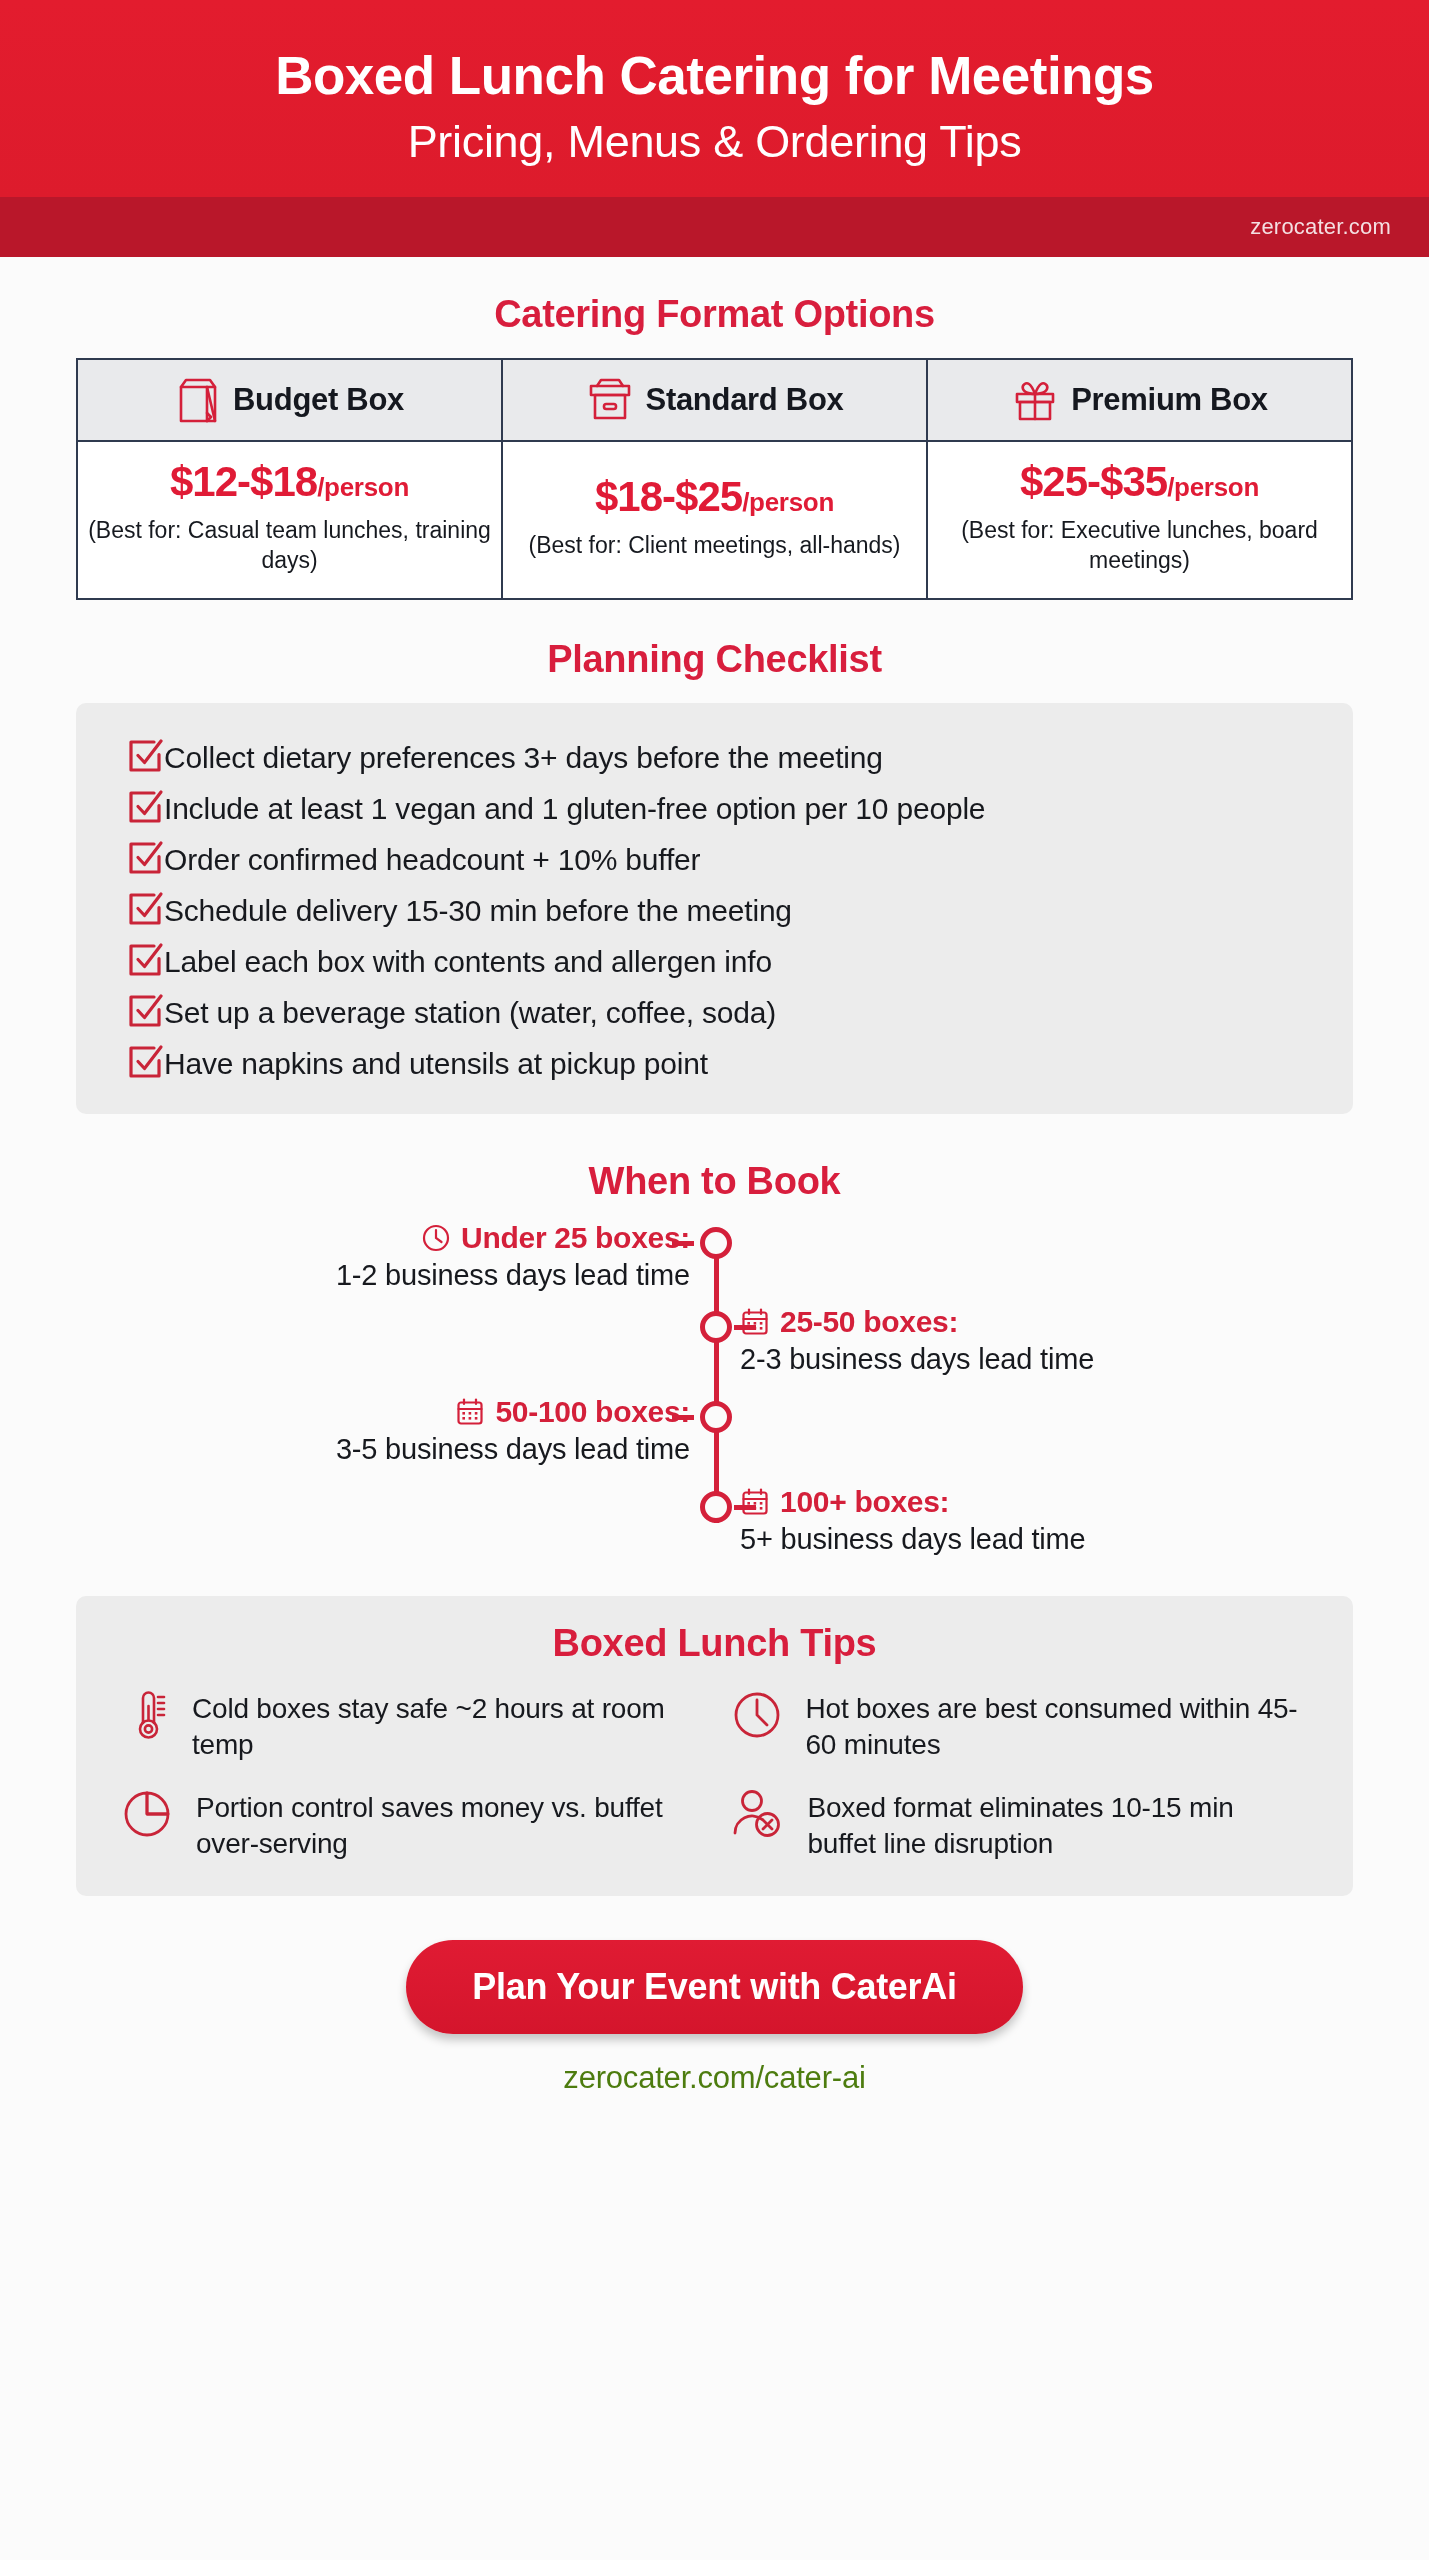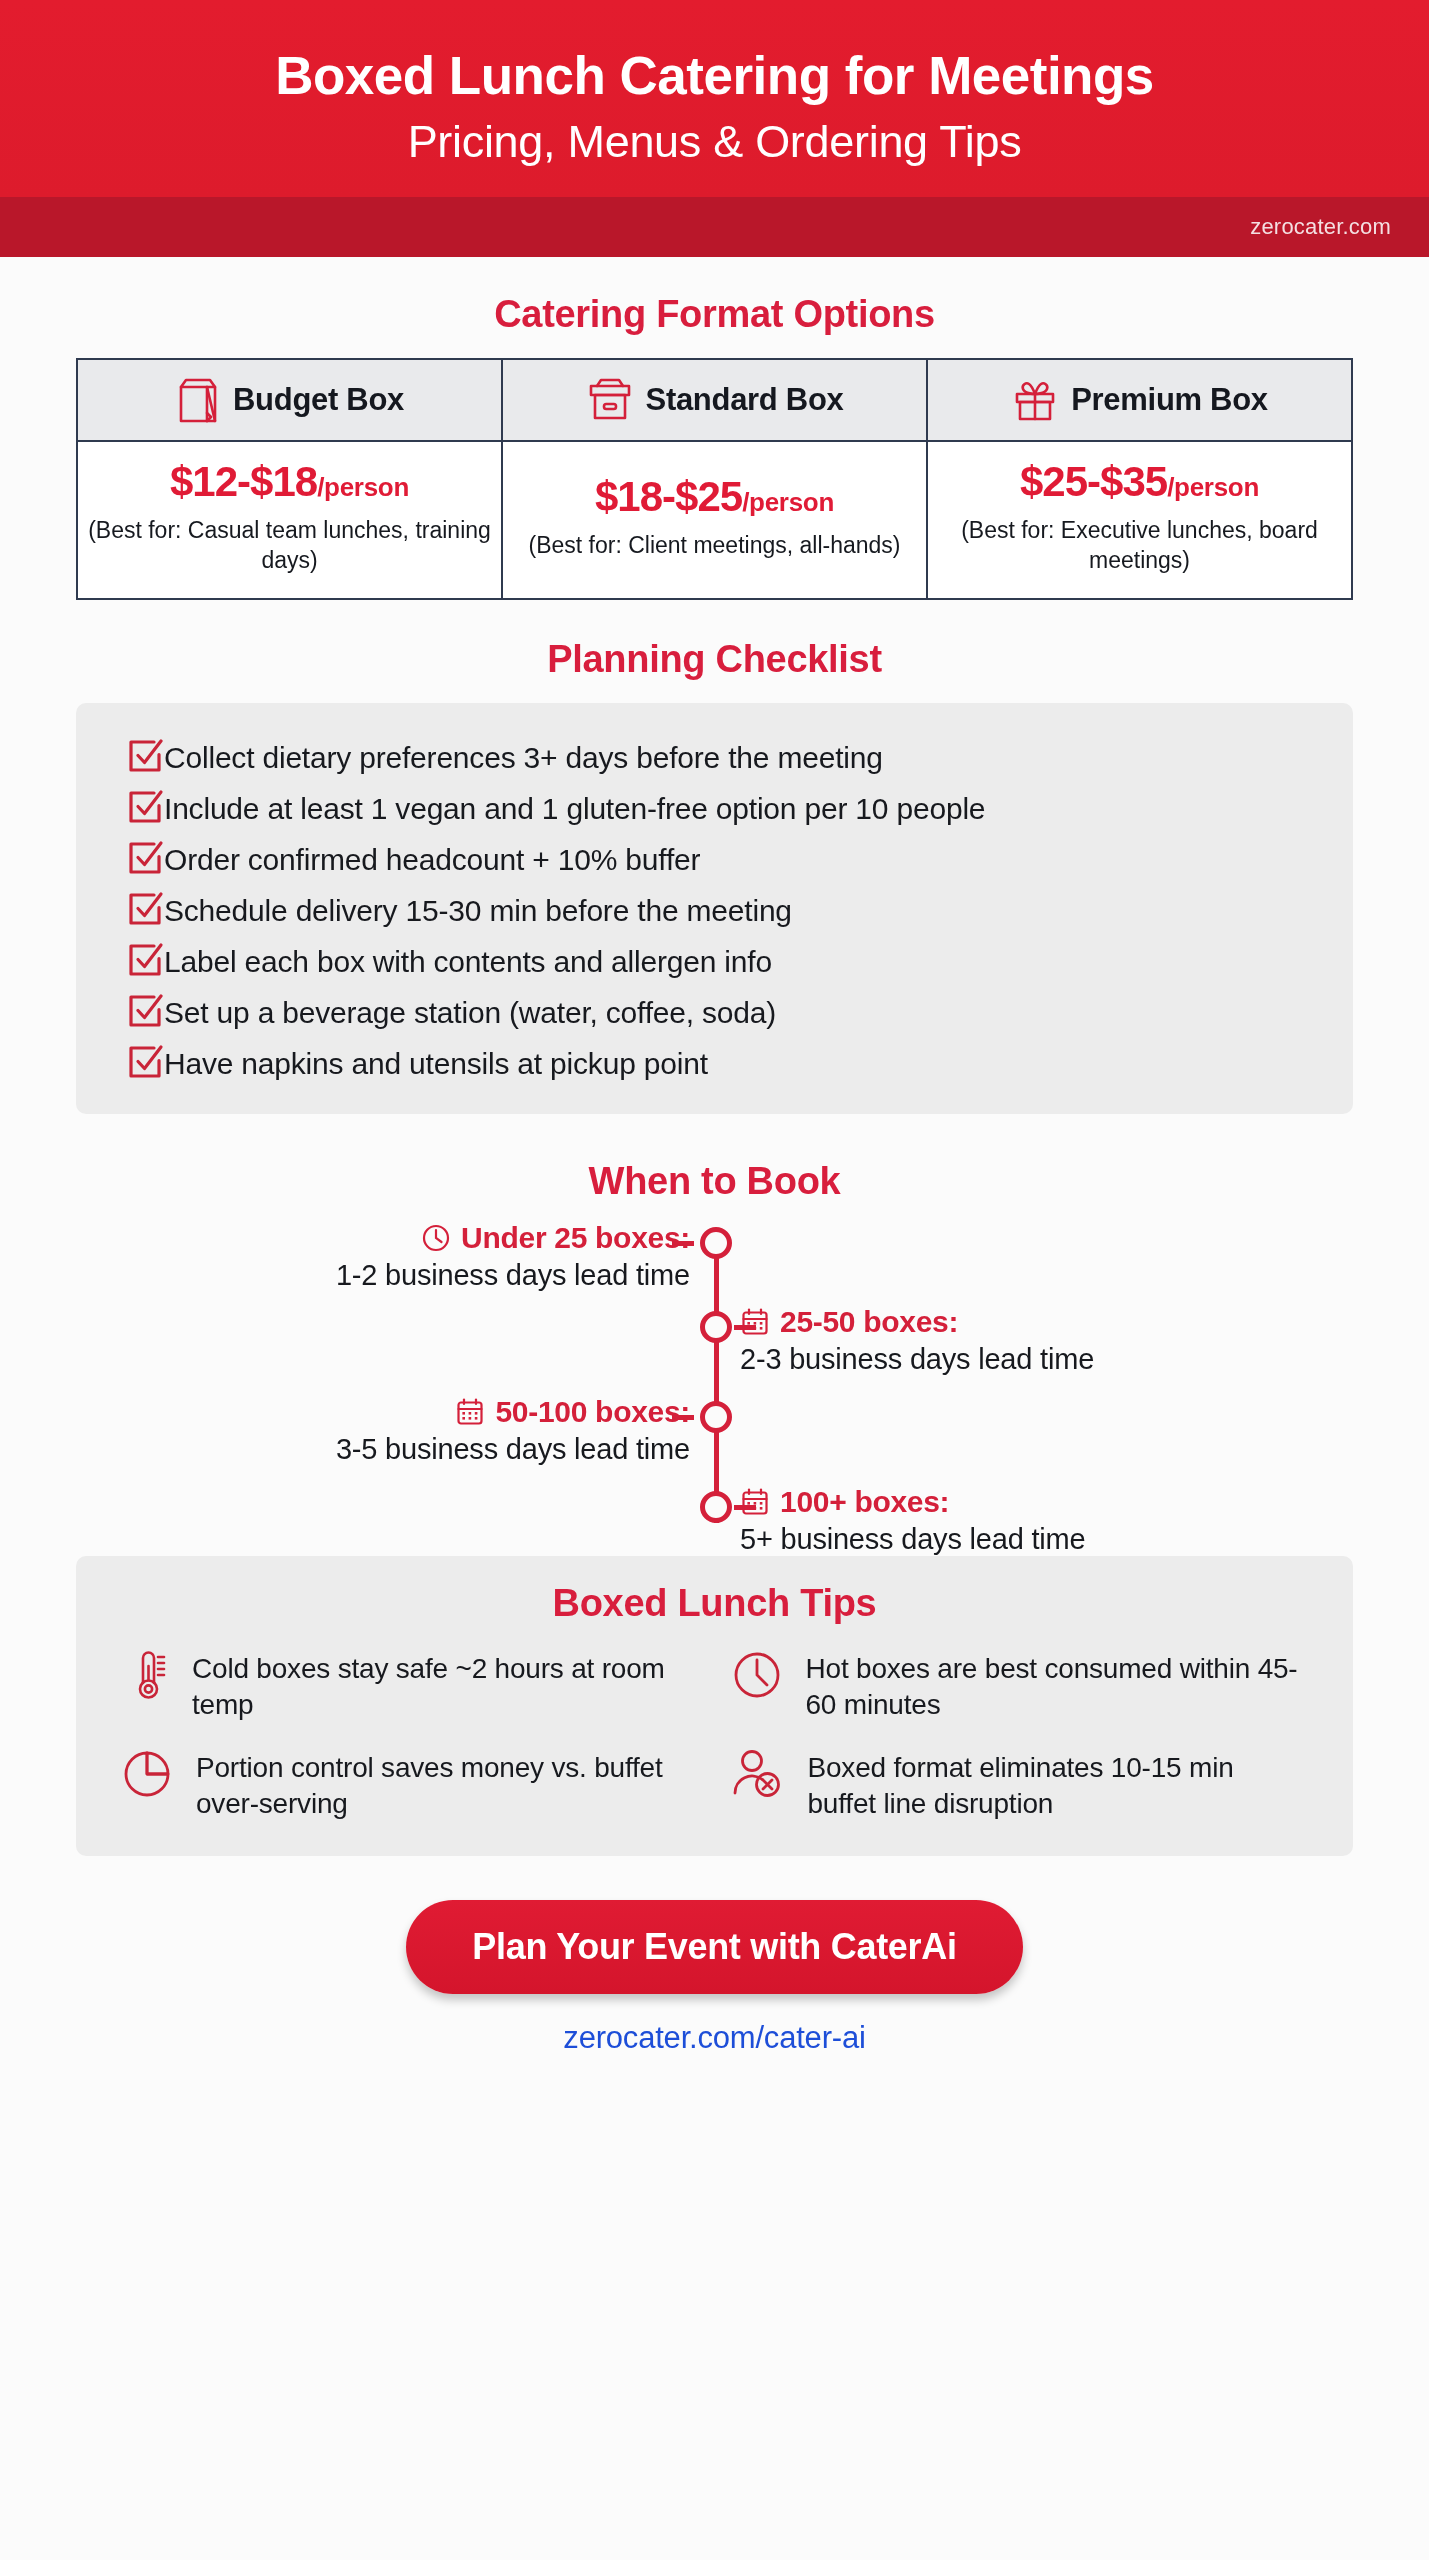--- a/index.html
+++ b/index.html
@@ -156,21 +156,21 @@
   }
   .tl-row.left .tl-head { justify-content:flex-end; }
   .tl-sub {
     color:#17191e;
     font-size:29px;
     margin-top:4px;
     letter-spacing:-0.2px;
   }
 
   
-  .tips-card { padding:26px 46px 34px 46px; }
+  .tips-card { padding:26px 46px 34px 46px;margin-top:40px; }
   .tips-grid {
     display:grid;
     grid-template-columns:1fr 1fr;
     row-gap:26px;
     column-gap:34px;
     margin-top:24px;
   }
   .tip {
     display:flex;
     align-items:flex-start;
@@ -195,21 +195,21 @@
     padding:26px 66px;
     border-radius:52px;
     border:none;
     box-shadow:0 6px 10px rgba(0,0,0,.22);
     letter-spacing:-0.3px;
     cursor:pointer;
   }
   .cta-url {
     margin-top:26px;
     font-size:31px;
-    color:#1d4ed8;
+    color:#4d7c0f;
     letter-spacing:-0.2px;
   }
 
   .ico { display:block; }
 </style>
 </head>
 <body>
 
 <div class="header">
   <h1>Boxed Lunch Catering for Meetings</h1>

